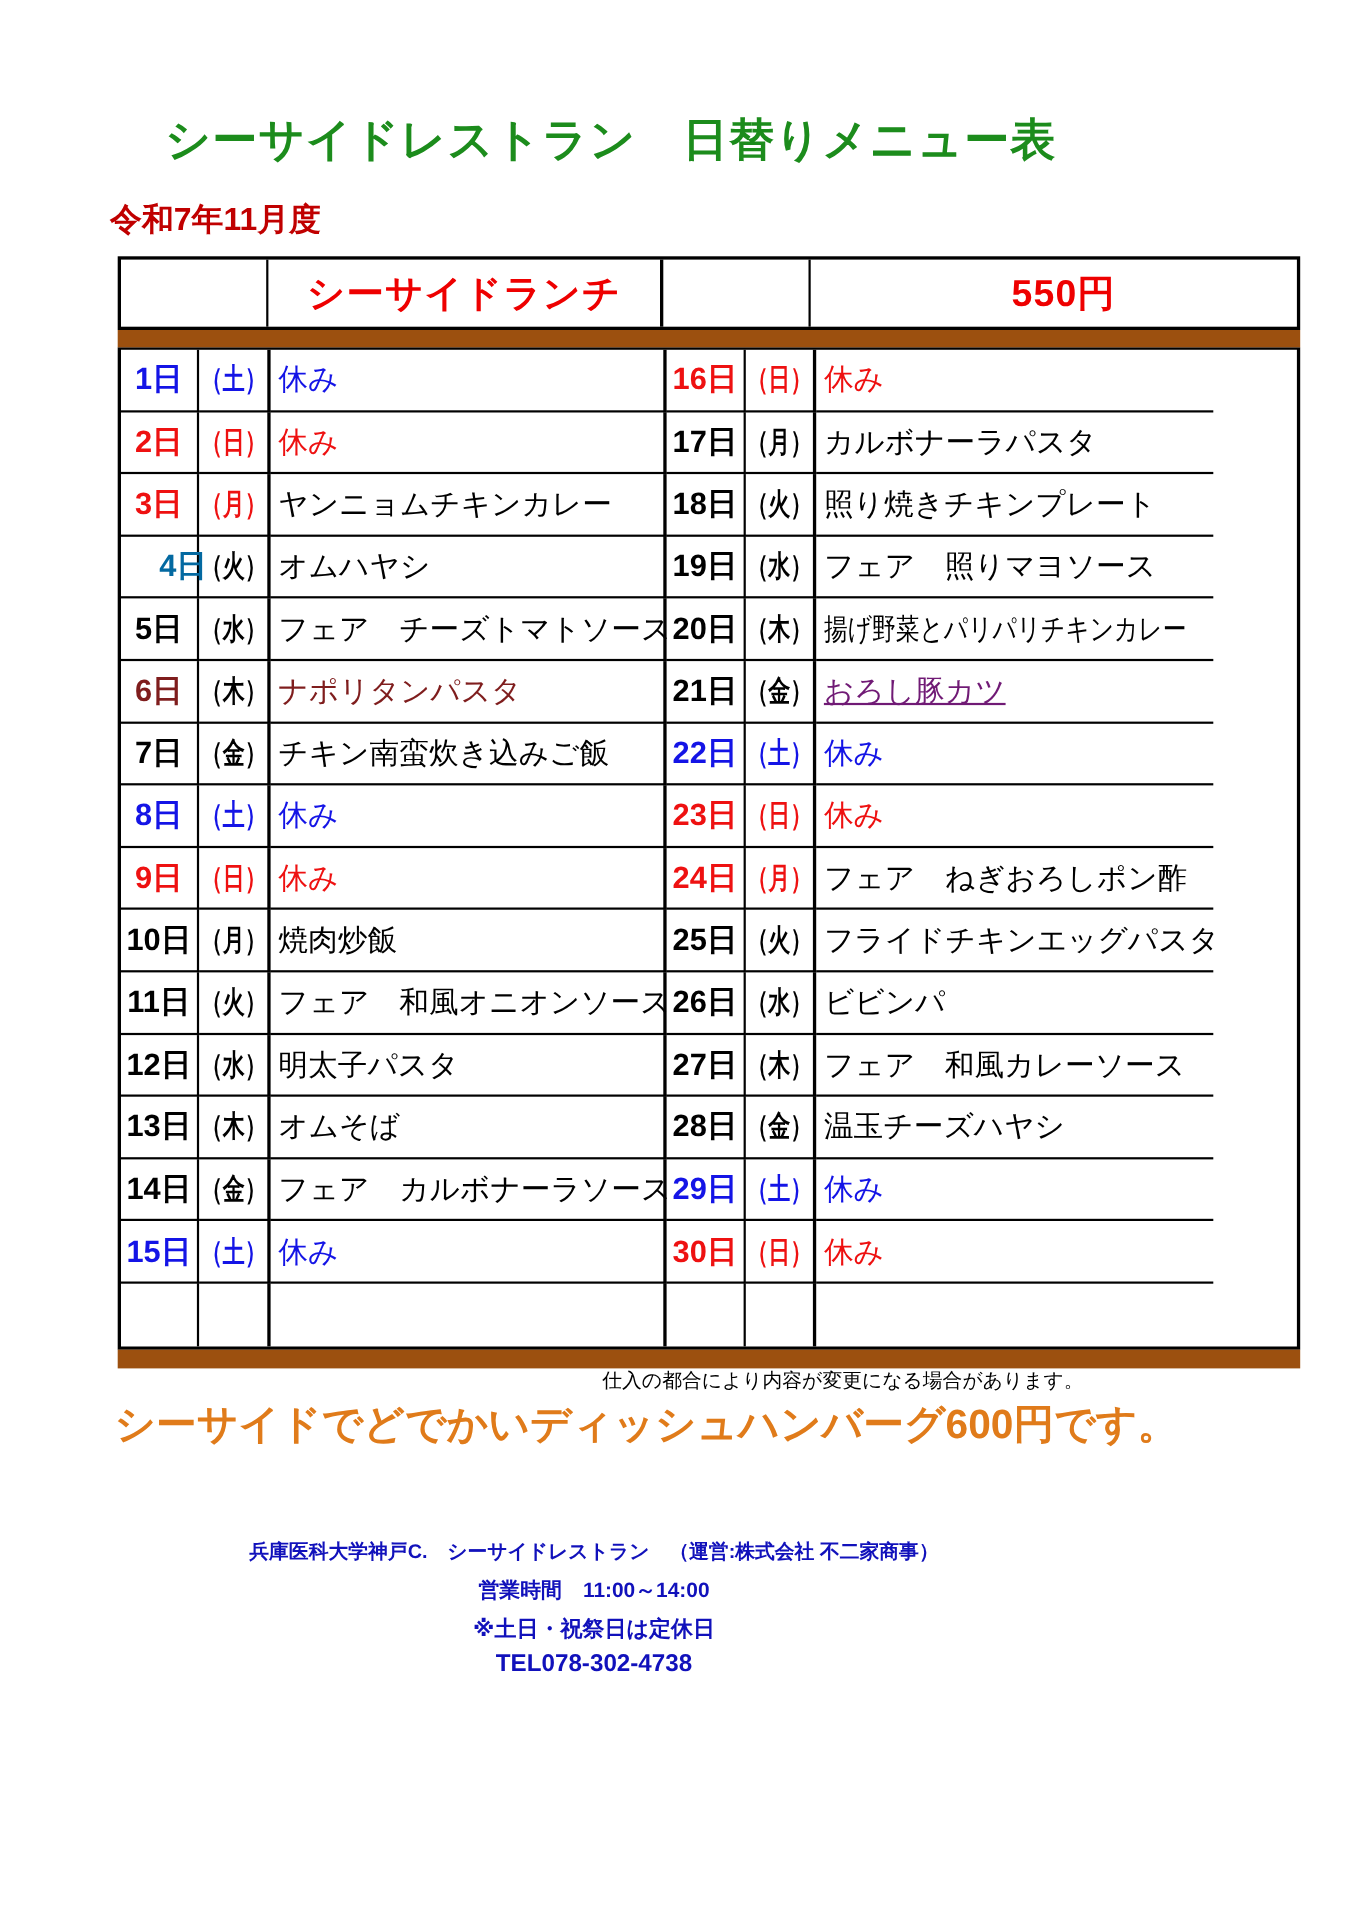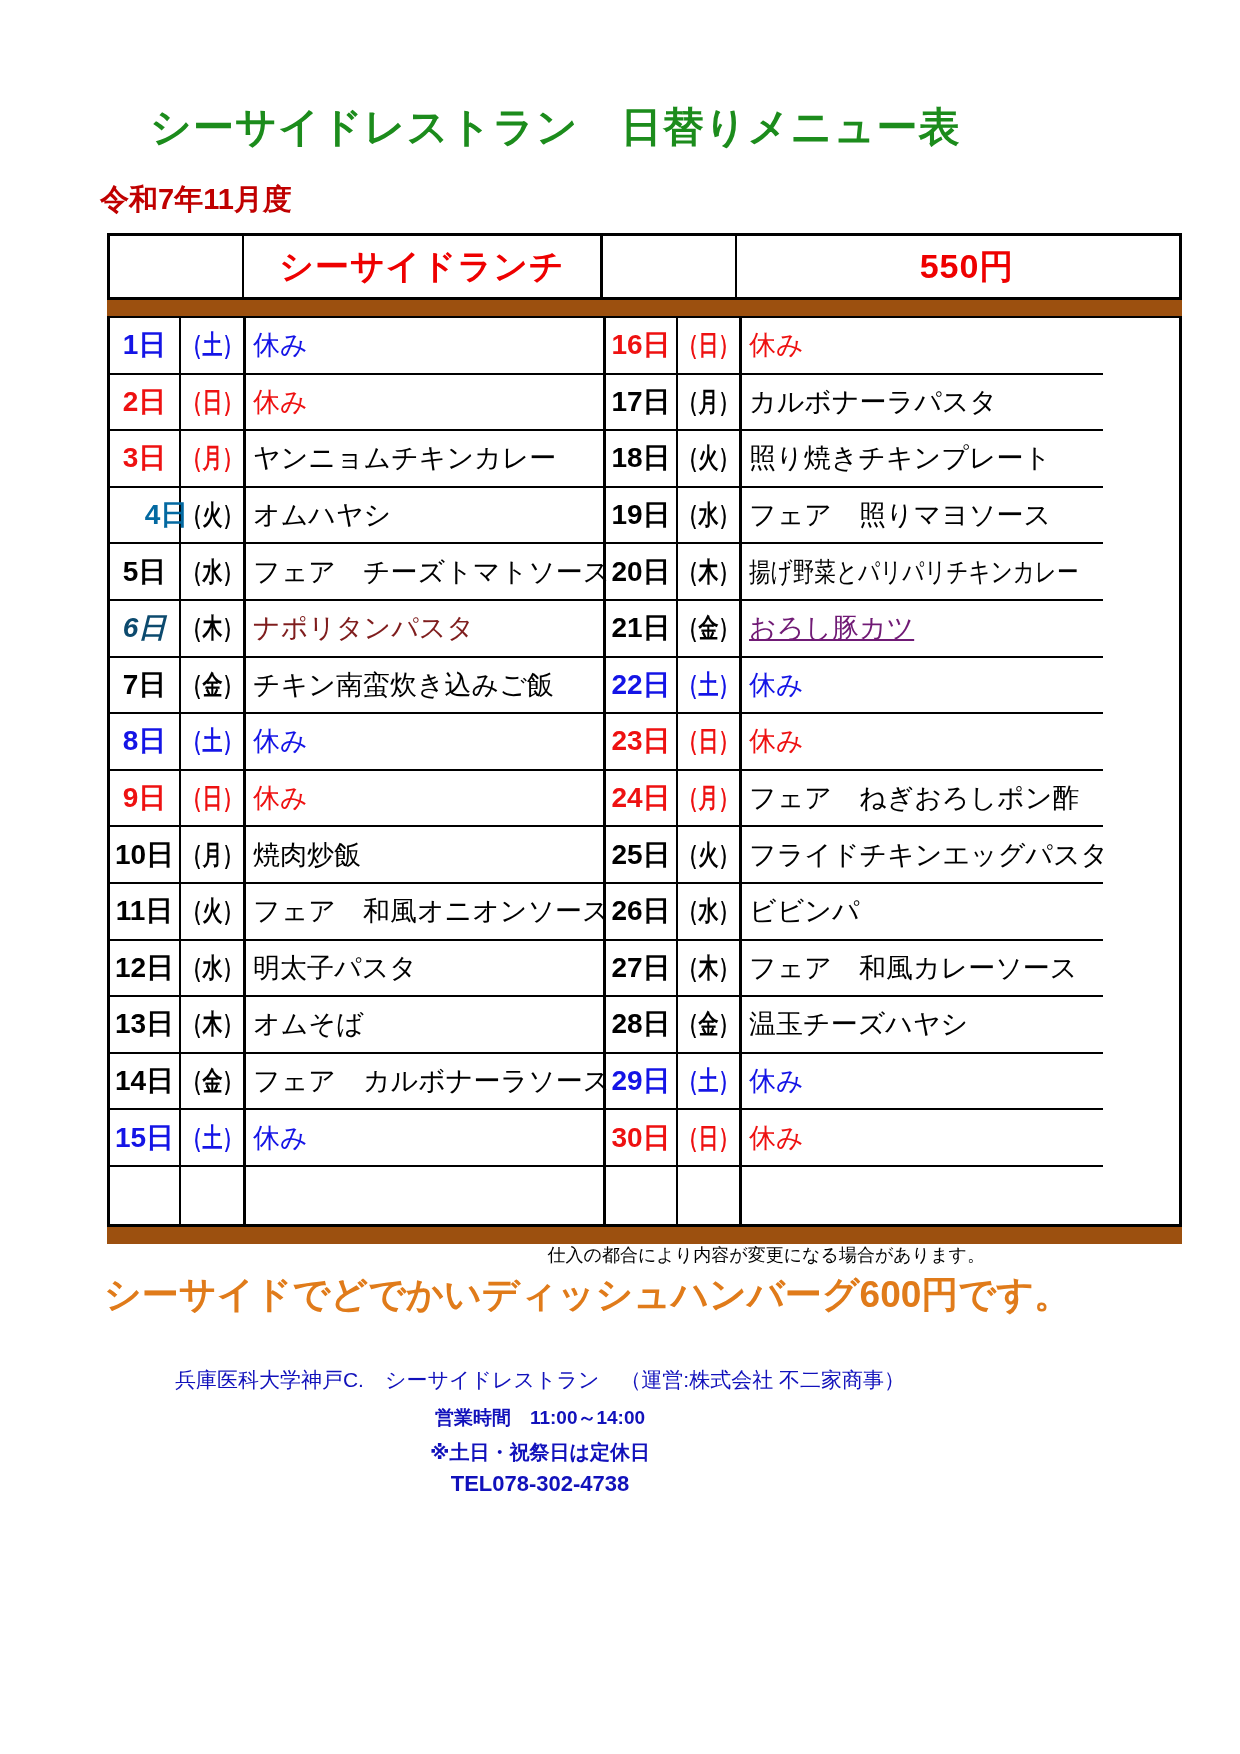--- a/index.html
+++ b/index.html
@@ -64,21 +64,21 @@
     text-align:right;font-size:18px;font-weight:500;color:#000;
   }
   .banner{
     position:absolute;left:104px;top:1270px;
     font-size:37px;font-weight:700;color:var(--orange);
   }
   .footer{
     position:absolute;left:0;top:1366px;width:1080px;
     text-align:center;color:var(--fblue);
   }
-  .footer .f1{font-size:21px;font-weight:400;margin-bottom:11px;}
+  .footer .f1{font-size:18px;font-weight:700;margin-bottom:11px;margin-top:32px;}
   .footer .f2{font-size:19px;font-weight:600;margin-bottom:8px;}
   .footer .f3{font-size:20px;font-weight:600;margin-bottom:5px;}
   .footer .f4{font-size:22px;font-weight:700;}
 </style>
 </head>
 <body>
 
 <div class="page-title">シーサイドレストラン　日替りメニュー表</div>
 <div class="period">令和7年11月度</div>
 
@@ -179,21 +179,21 @@
       <div class="cell c4">
         <span class="day-txt" style="color: rgb(0, 0, 0);">20日</span>
       </div>
       <div class="cell c5">
         <span class="dow-txt" style="color: rgb(0, 0, 0);">（木）</span>
       </div>
       <div class="cell c6 menu">
         <span class="menu-txt condensed" style="color: rgb(0, 0, 0);">揚げ野菜とパリパリチキンカレー</span>
       </div>
       <div class="cell c1">
-        <span class="day-txt" style="color: #0c4a6e; font-style: italic;">6日</span>
+        <span class="day-txt" style="color: #7f1d1d;">6日</span>
       </div>
       <div class="cell c2">
         <span class="dow-txt" style="color: rgb(0, 0, 0);">（木）</span>
       </div>
       <div class="cell c3 menu">
         <span class="menu-txt" style="color: #7f1d1d;">ナポリタンパスタ</span>
       </div>
       <div class="cell c4">
         <span class="day-txt" style="color: rgb(0, 0, 0);">21日</span>
       </div>

